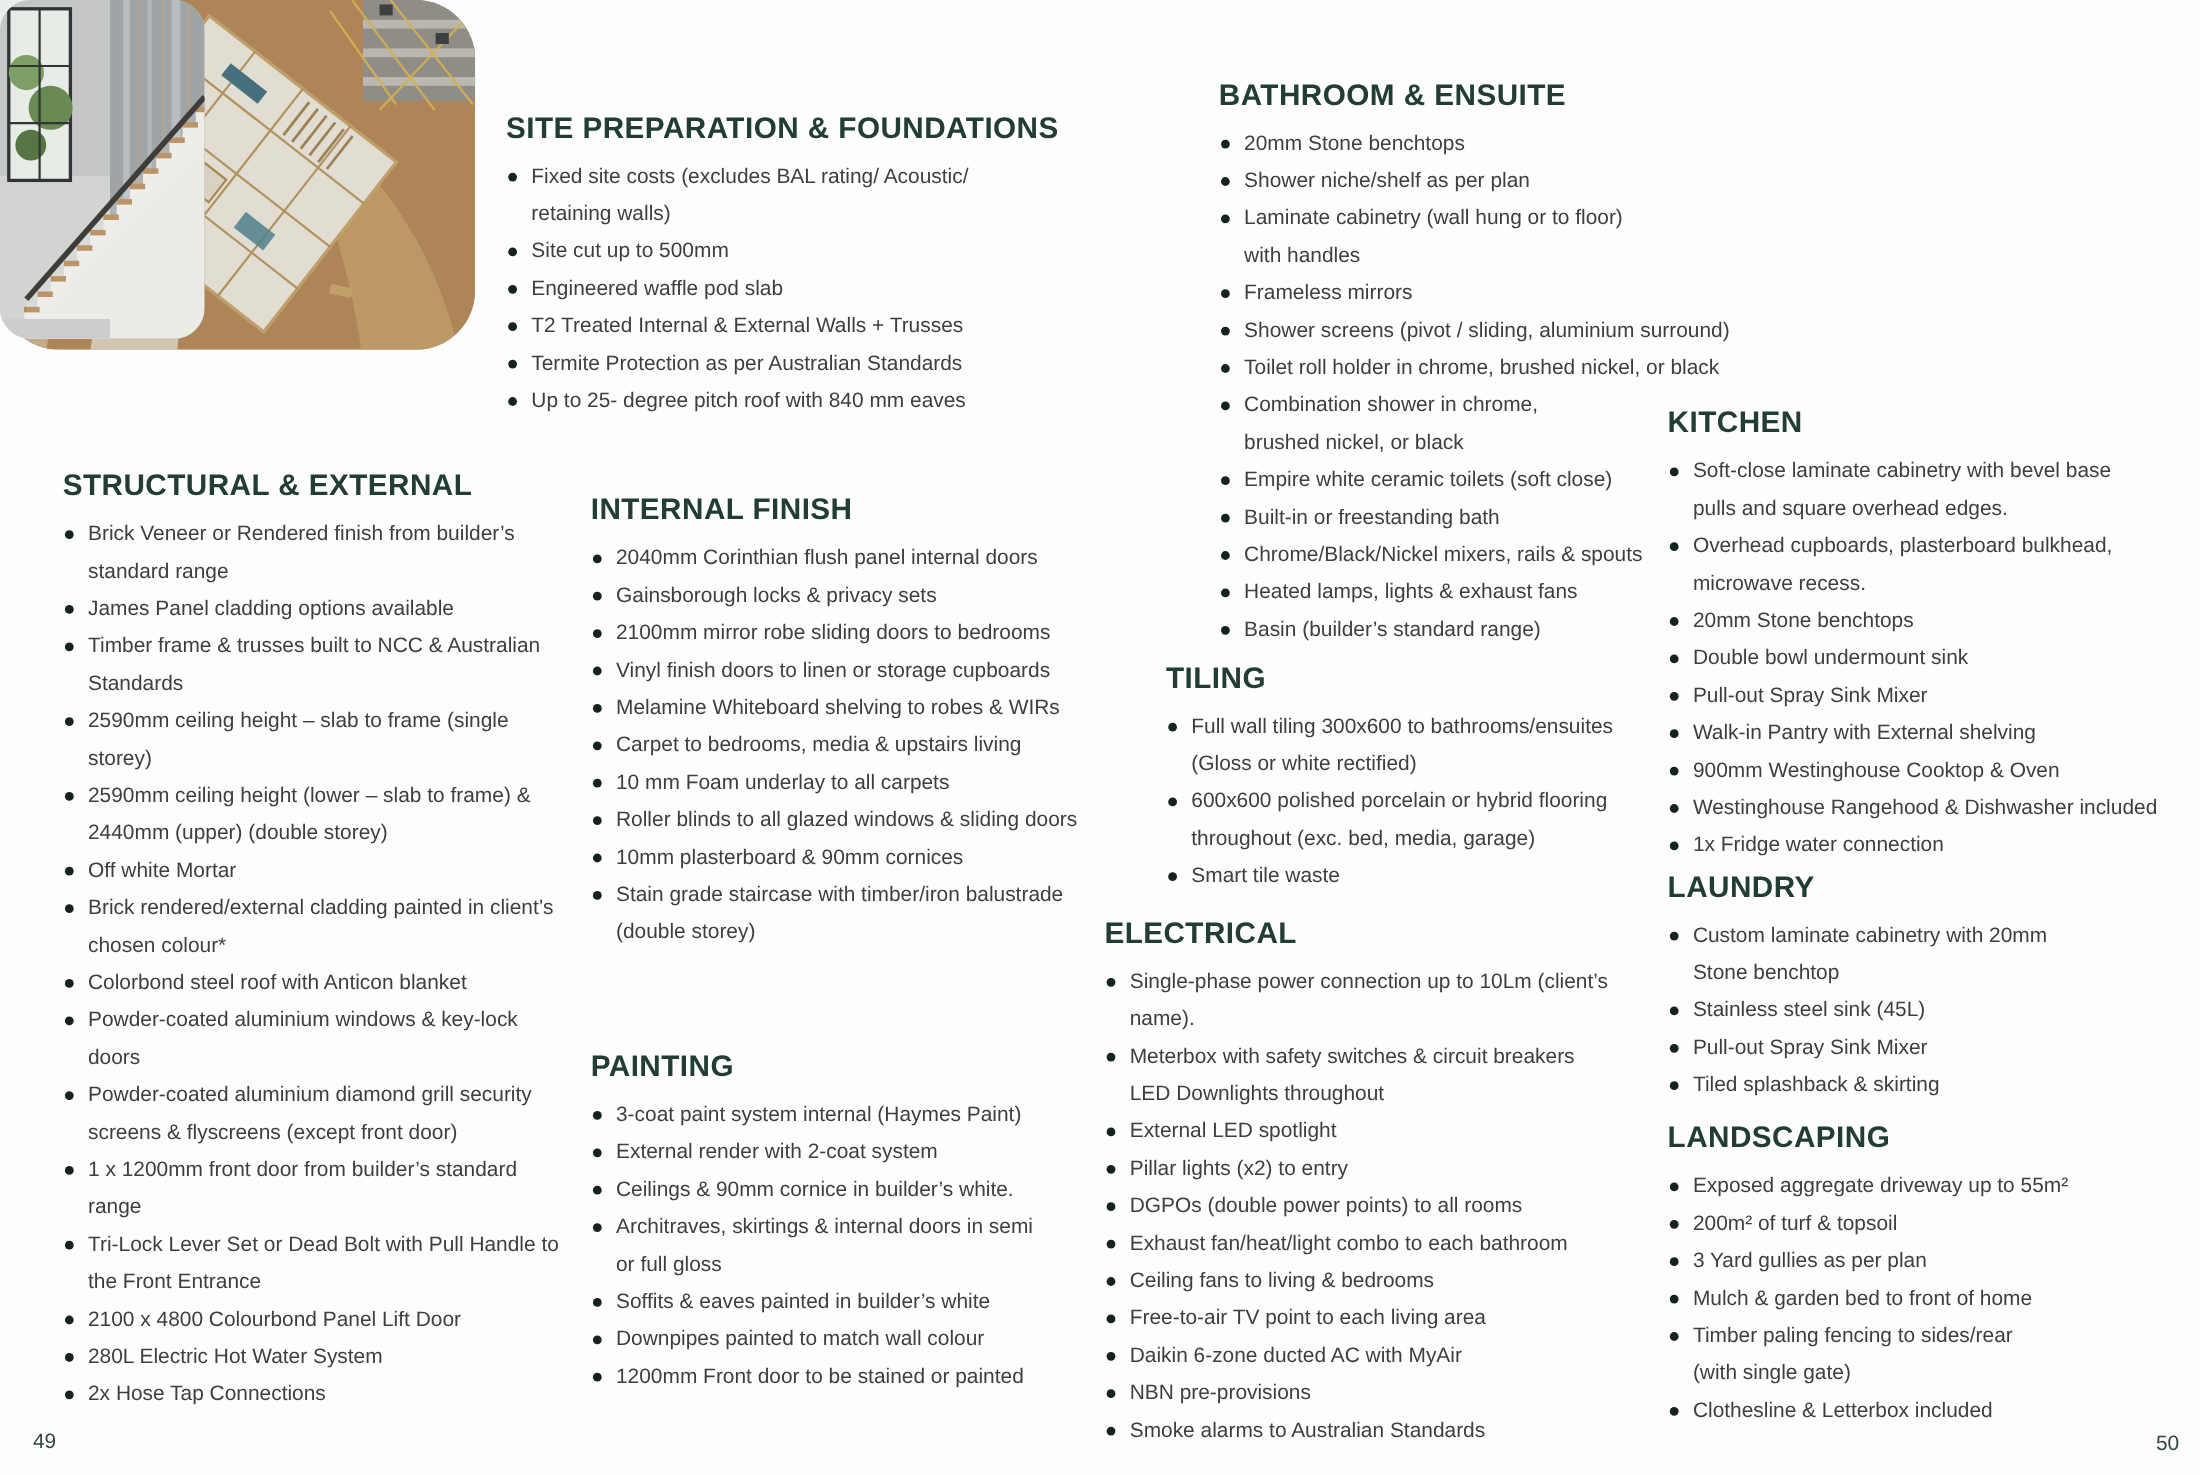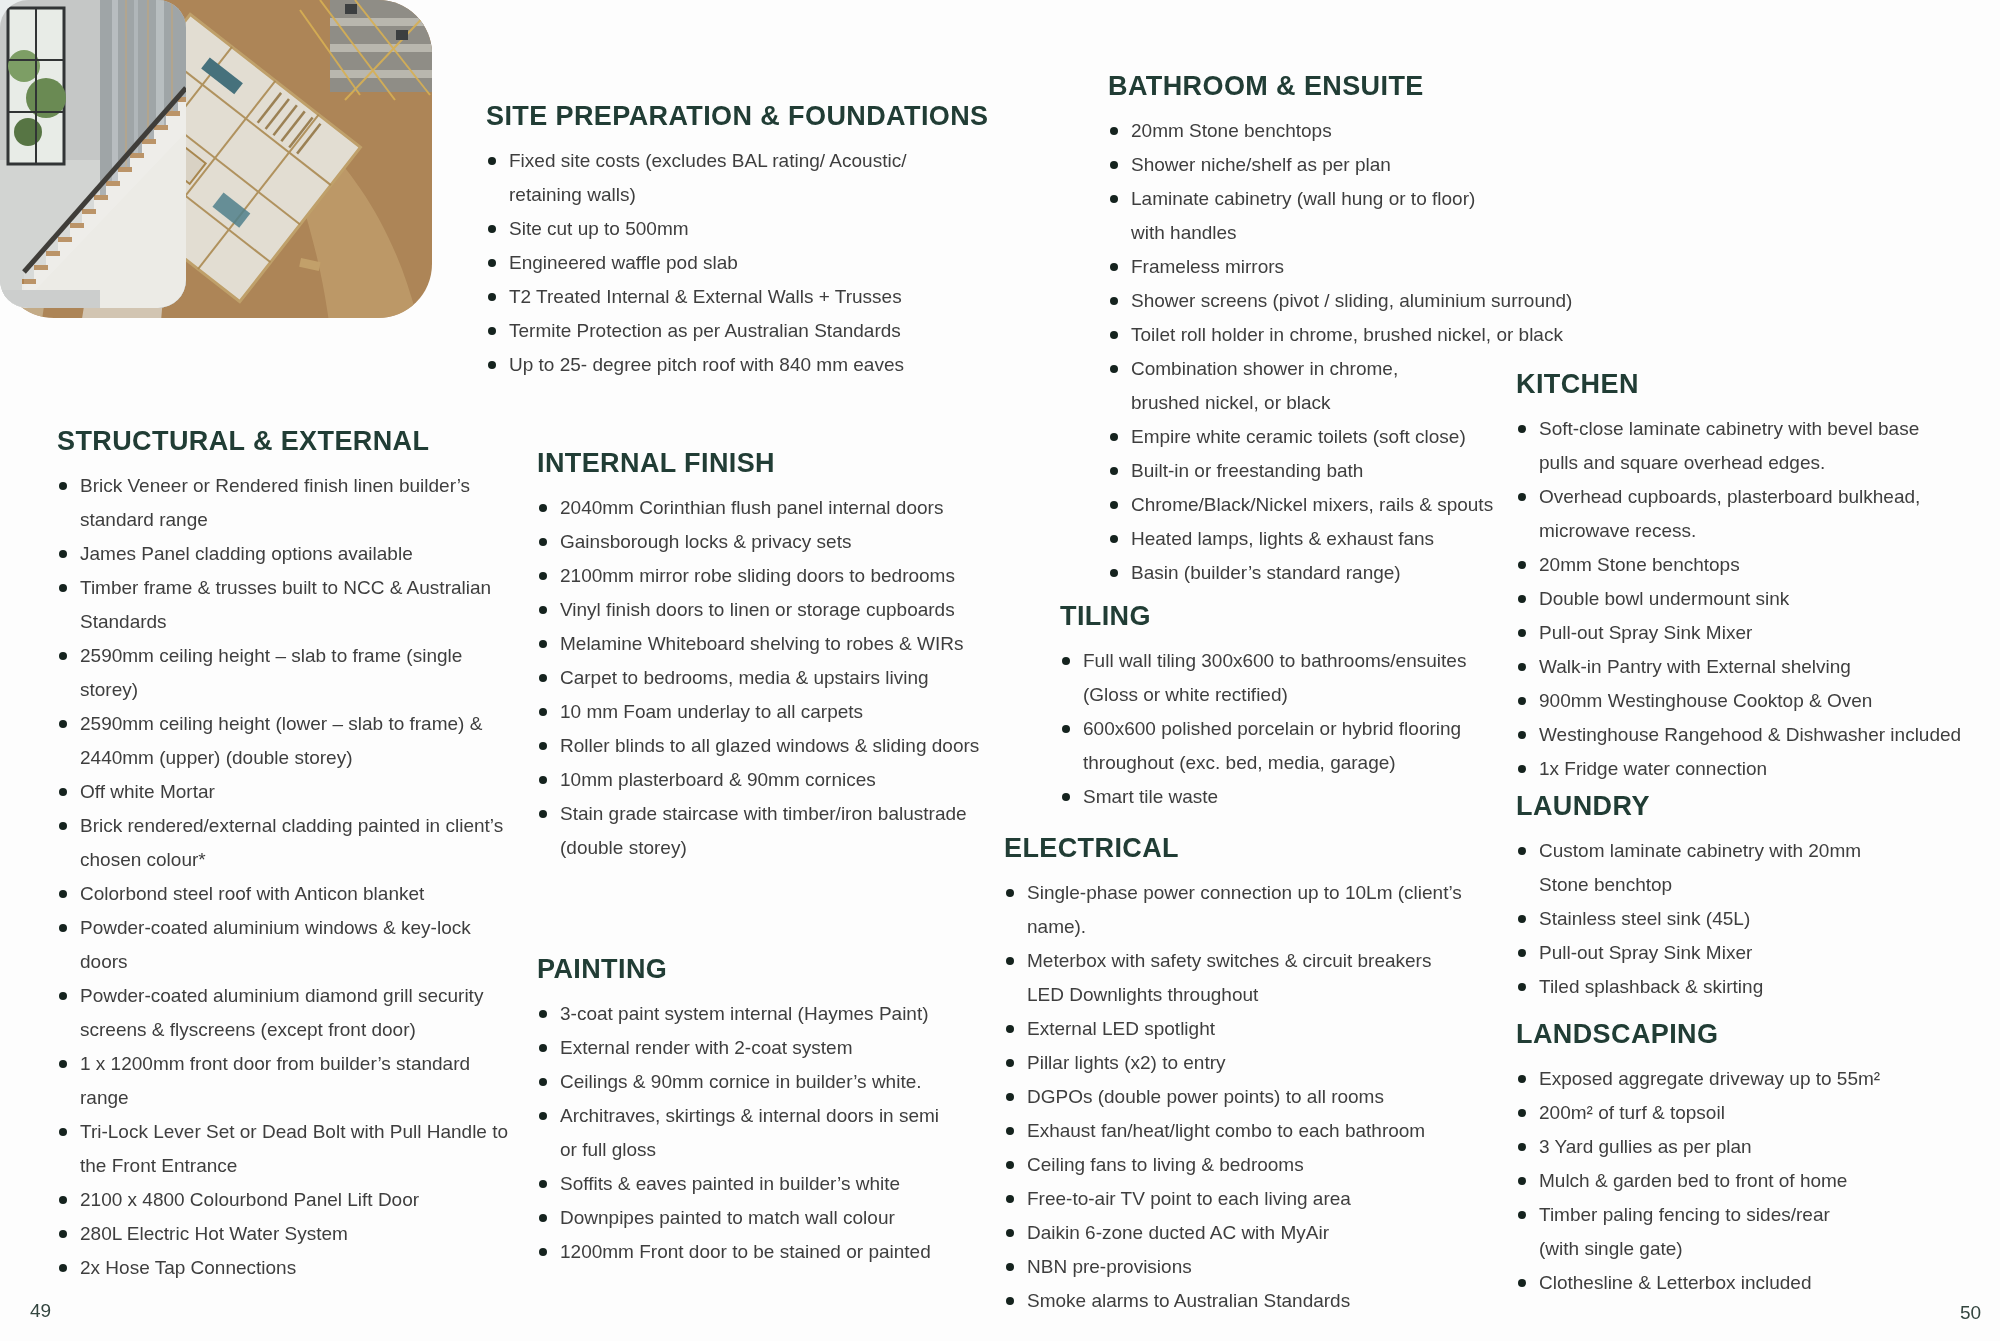--- a/index.html
+++ b/index.html
@@ -194,37 +194,37 @@
         <rect x="154" y="125" width="14" height="5"></rect>
           <rect x="166" y="111" width="14" height="5"></rect>
         <rect x="178" y="97" width="8" height="5"></rect>
       </g>
       <polygon points="24,272 186,88 186,132 24,302" fill="#ffffff" opacity="0.14"></polygon>
       <line x1="24" y1="272" x2="186" y2="88" stroke="#3f3d39" stroke-width="5"></line>
       <rect x="0" y="290" width="100" height="18" fill="#cccecd"></rect>
     </svg>
   </div>
 
-  <section class="section" style="left:486px; top:100px; width:560px;">
+  <section class="section" style="left:460px; top:100px; width:560px;">
     <h2>SITE PREPARATION &amp; FOUNDATIONS</h2>
     <ul>
         <li>Fixed site costs (excludes BAL rating/ Acoustic/
 retaining walls)</li>
         <li>Site cut up to 500mm</li>
         <li>Engineered waffle pod slab</li>
         <li>T2 Treated Internal &amp; External Walls + Trusses</li>
         <li>Termite Protection as per Australian Standards</li>
         <li>Up to 25- degree pitch roof with 840 mm eaves</li>
       </ul>
   </section>
 
   <section class="section" style="left:57px; top:425px; width:460px;">
     <h2>STRUCTURAL &amp; EXTERNAL</h2>
     <ul>
-        <li>Brick Veneer or Rendered finish linen builder’s
+        <li>Brick Veneer or Rendered finish from builder’s
 standard range</li>
         <li>James Panel cladding options available</li>
         <li>Timber frame &amp; trusses built to NCC &amp; Australian
 Standards</li>
         <li>2590mm ceiling height – slab to frame (single storey)</li>
         <li>2590mm ceiling height (lower – slab to frame) &amp;
 2440mm (upper) (double storey)</li>
         <li>Off white Mortar</li>
         <li>Brick rendered/external cladding painted in client’s
 chosen colour*</li>

